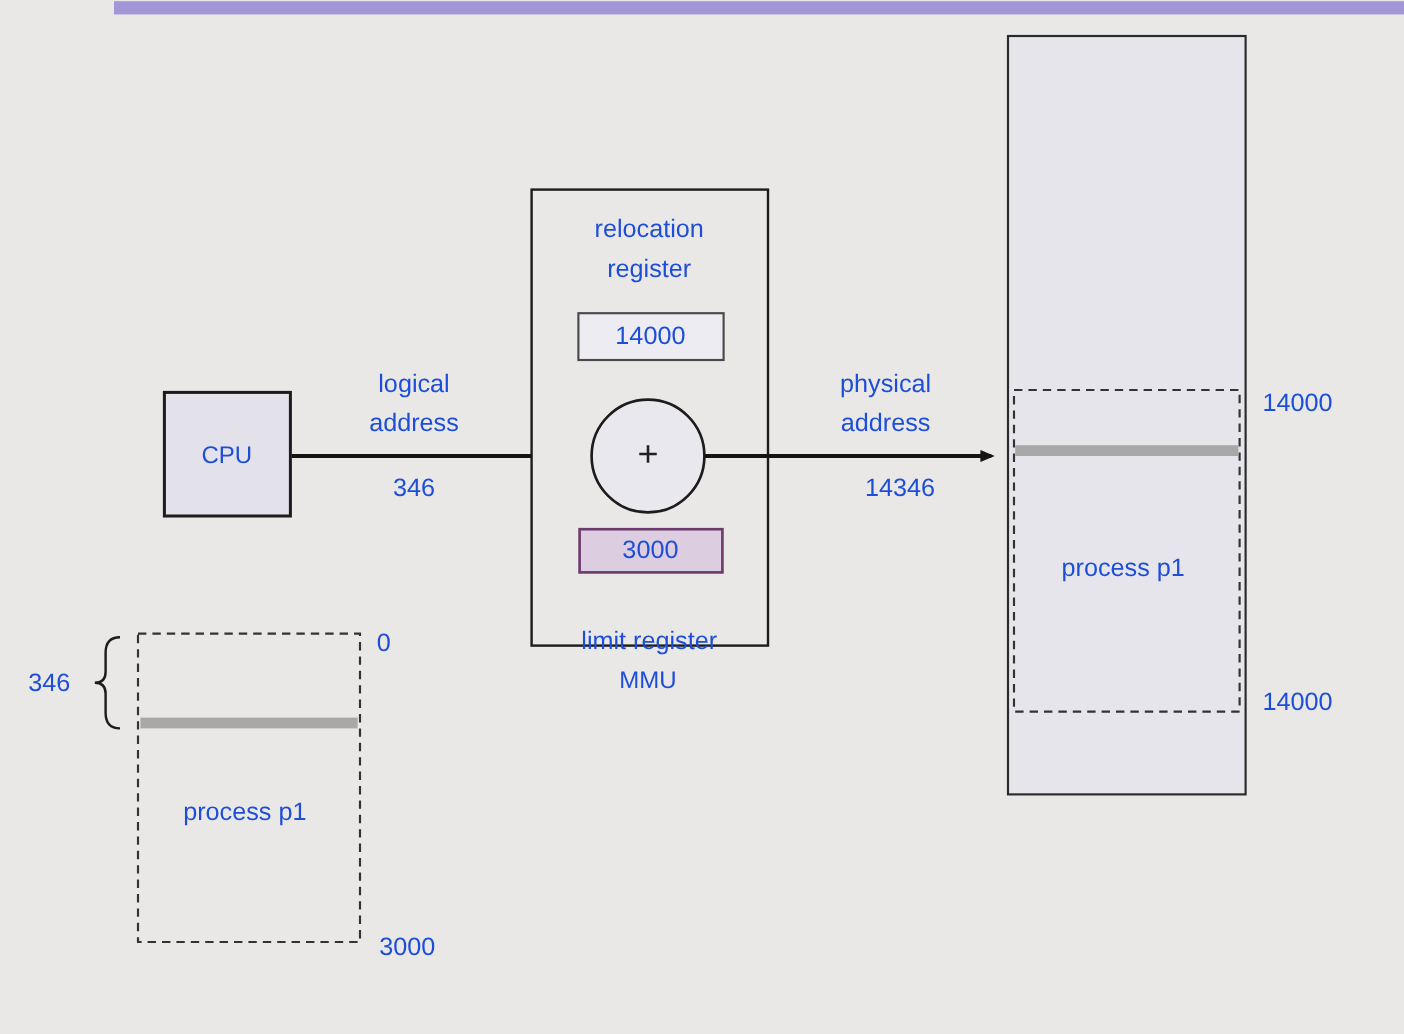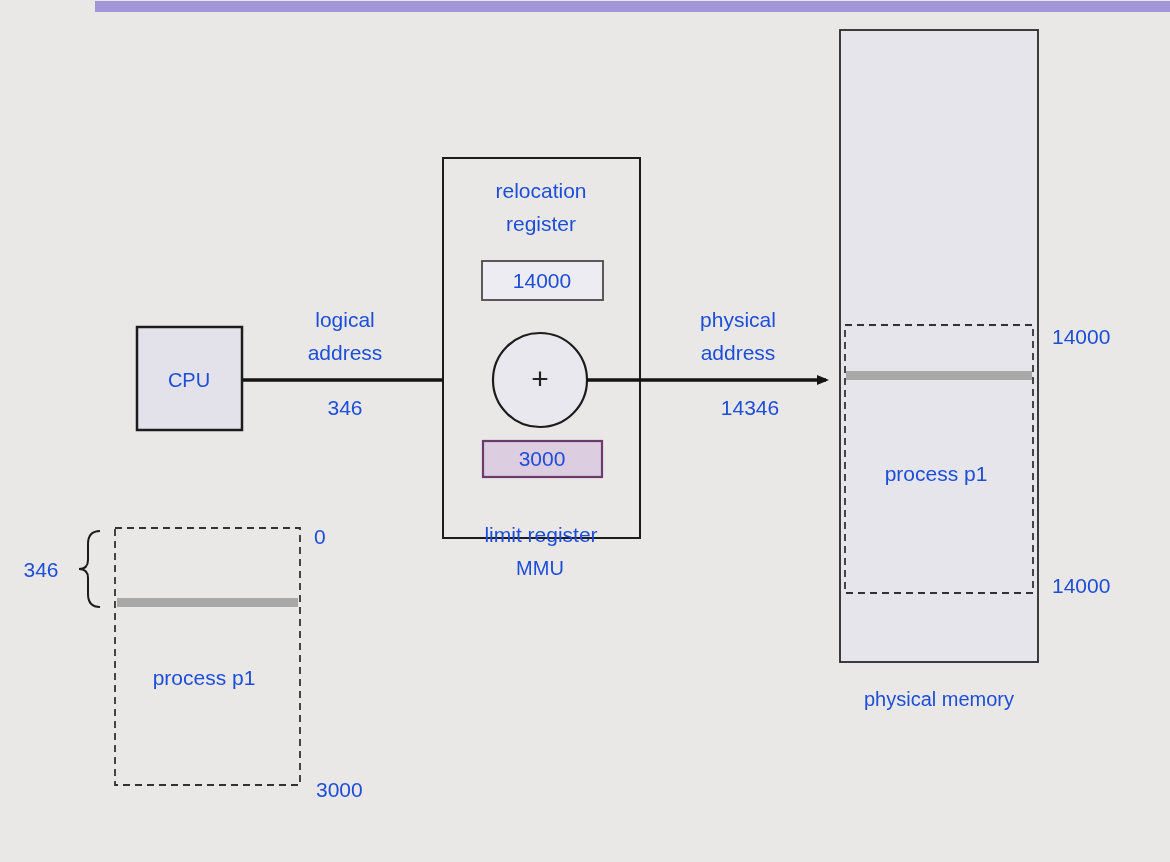--- a/index.html
+++ b/index.html
@@ -95,20 +95,19 @@
   <div class="lbl" style="left:541px;top:500px;margin-top:35px;">limit register</div>
   <div class="lbl big" style="left:540px;top:568px;text-align:center;">MMU</div>
 
   <div class="lbl" style="left:738px;top:337px;">physical
 address</div>
   <div class="lbl" style="left:750px;top:408px;">14346</div>
 
   <div class="lbl" style="left:936px;top:474px;">process p1</div>
   <div class="lbl left" style="left:1052px;top:337px;">14000</div>
   <div class="lbl left" style="left:1052px;top:586px;">14000</div>
-  <div class="lbl big" style="left:939px;top:699px;">physical memory</div>
 
   <div class="lbl left" style="left:314px;top:537px;">0</div>
   <div class="lbl left" style="left:316px;top:790px;">3000</div>
   <div class="lbl" style="left:41px;top:570px;">346</div>
   <div class="lbl" style="left:204px;top:678px;">process p1</div>
 
 </div>
 
 </body></html>

